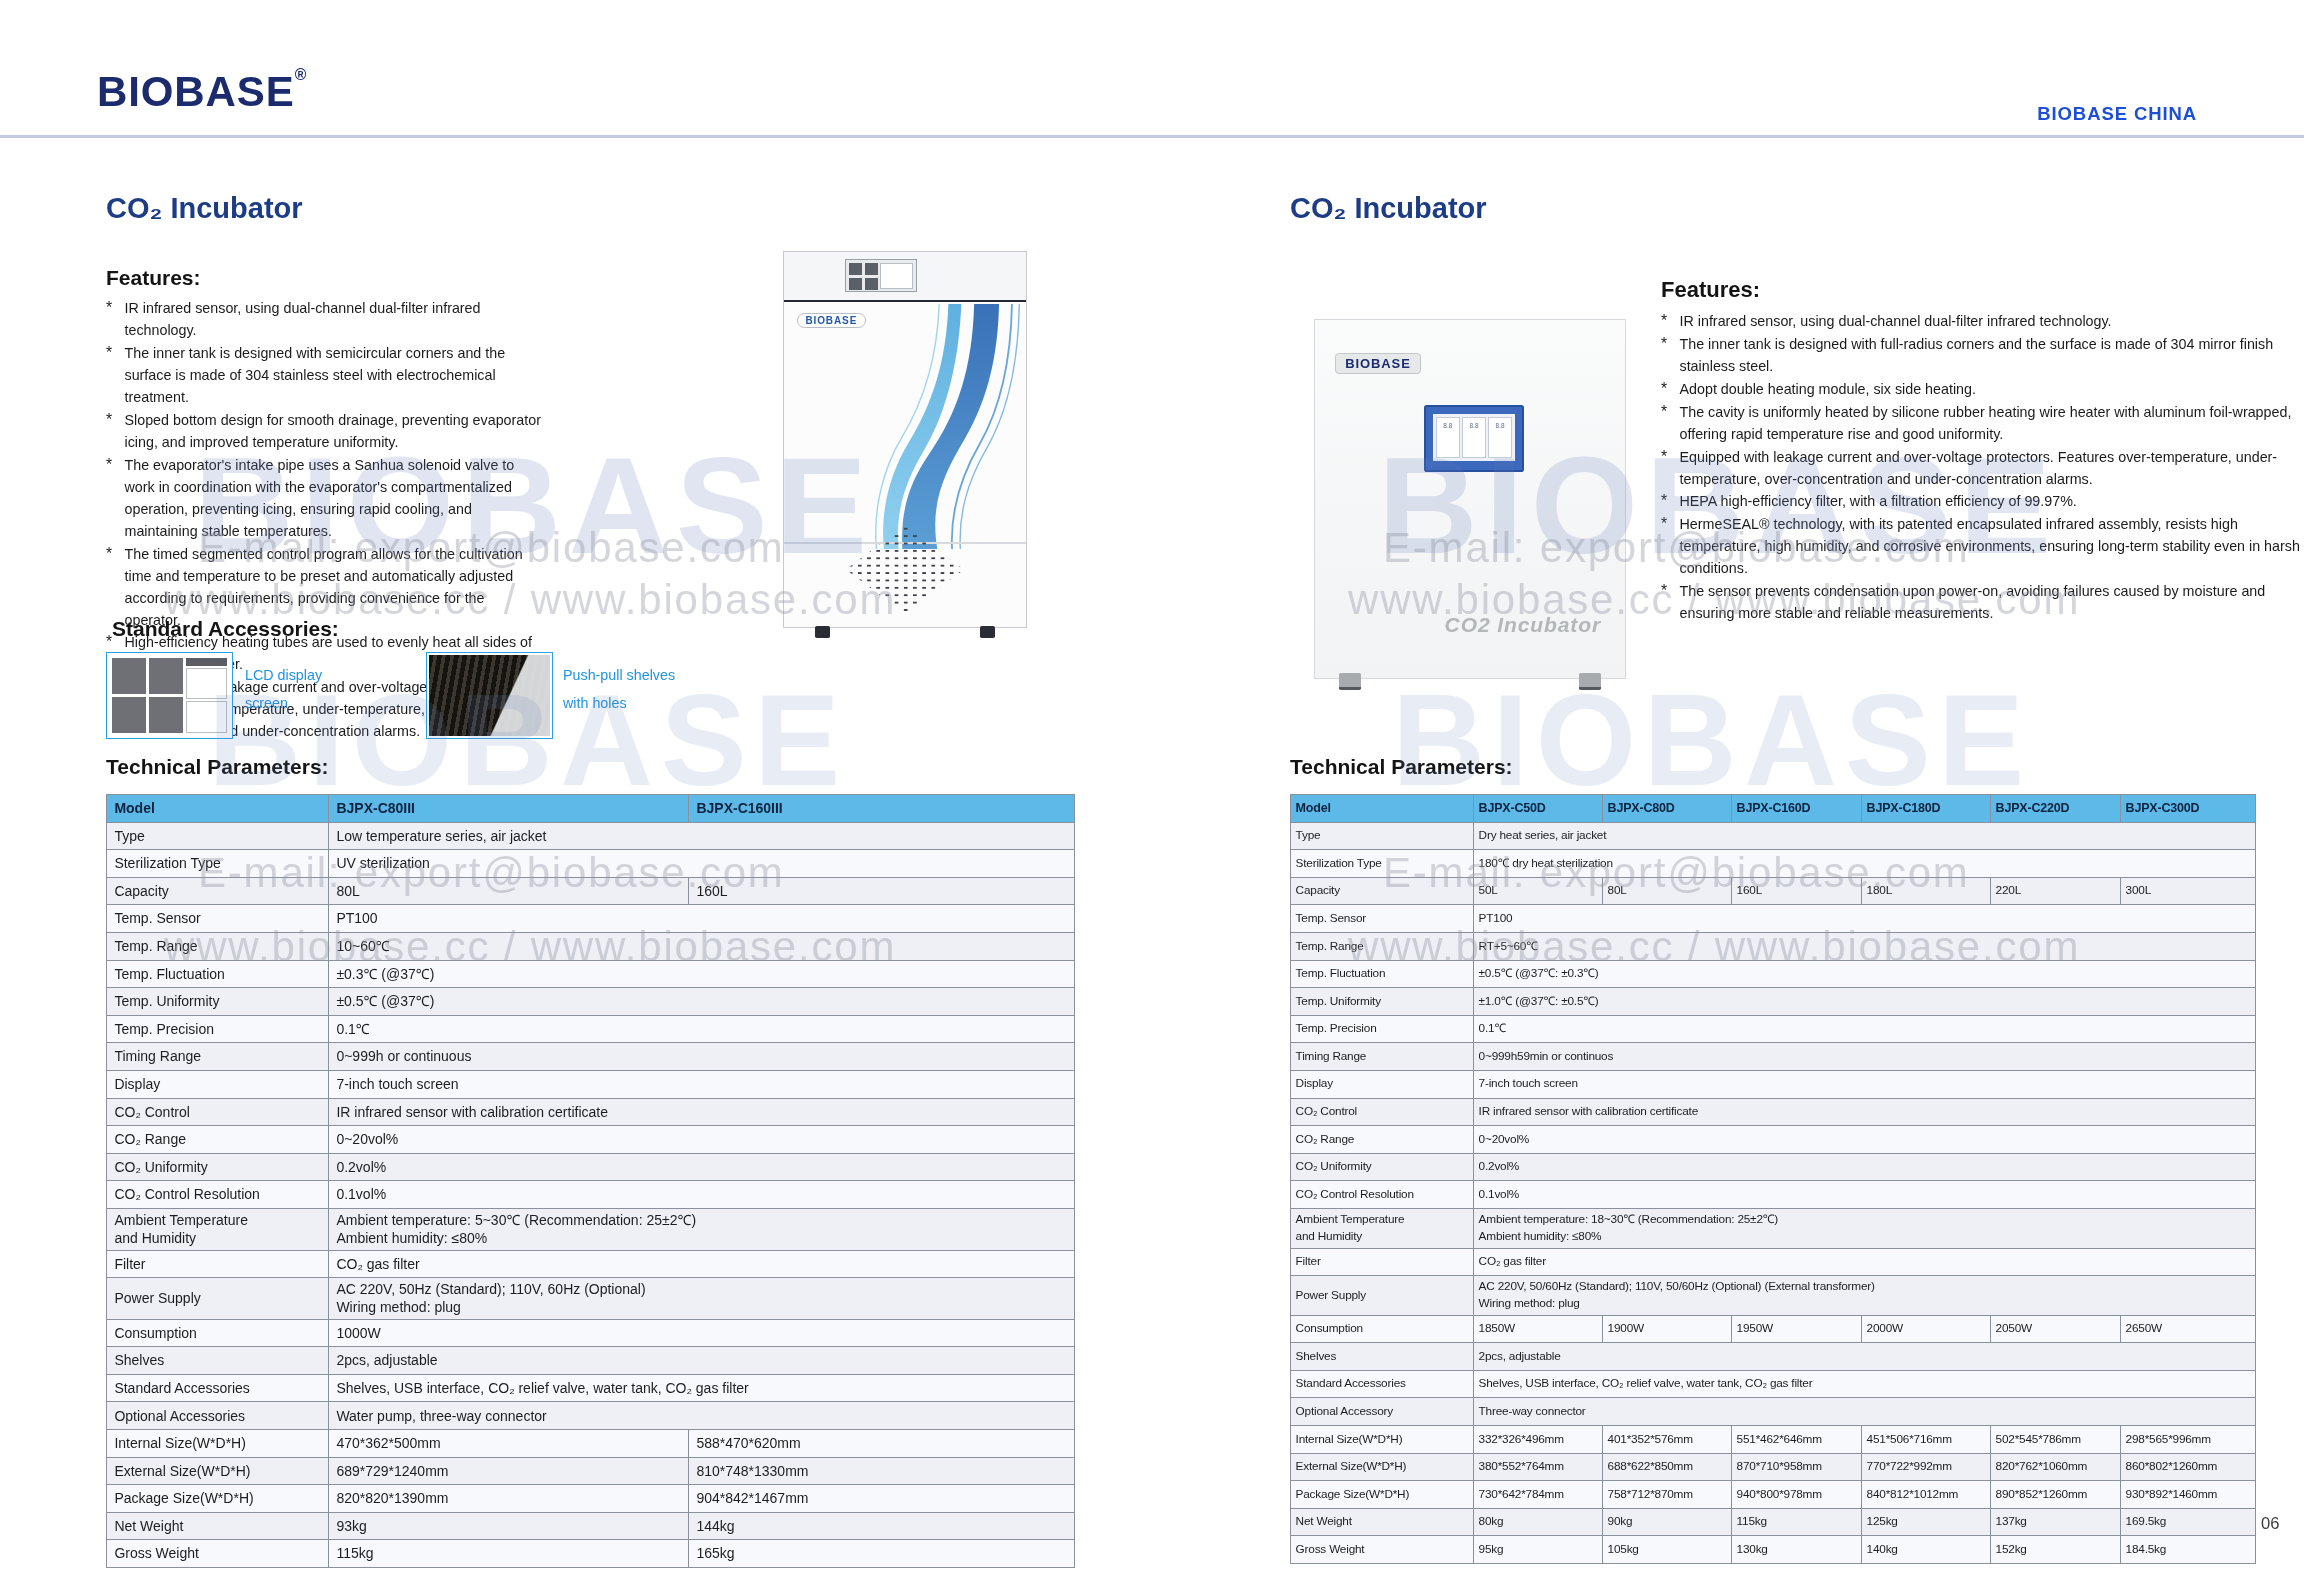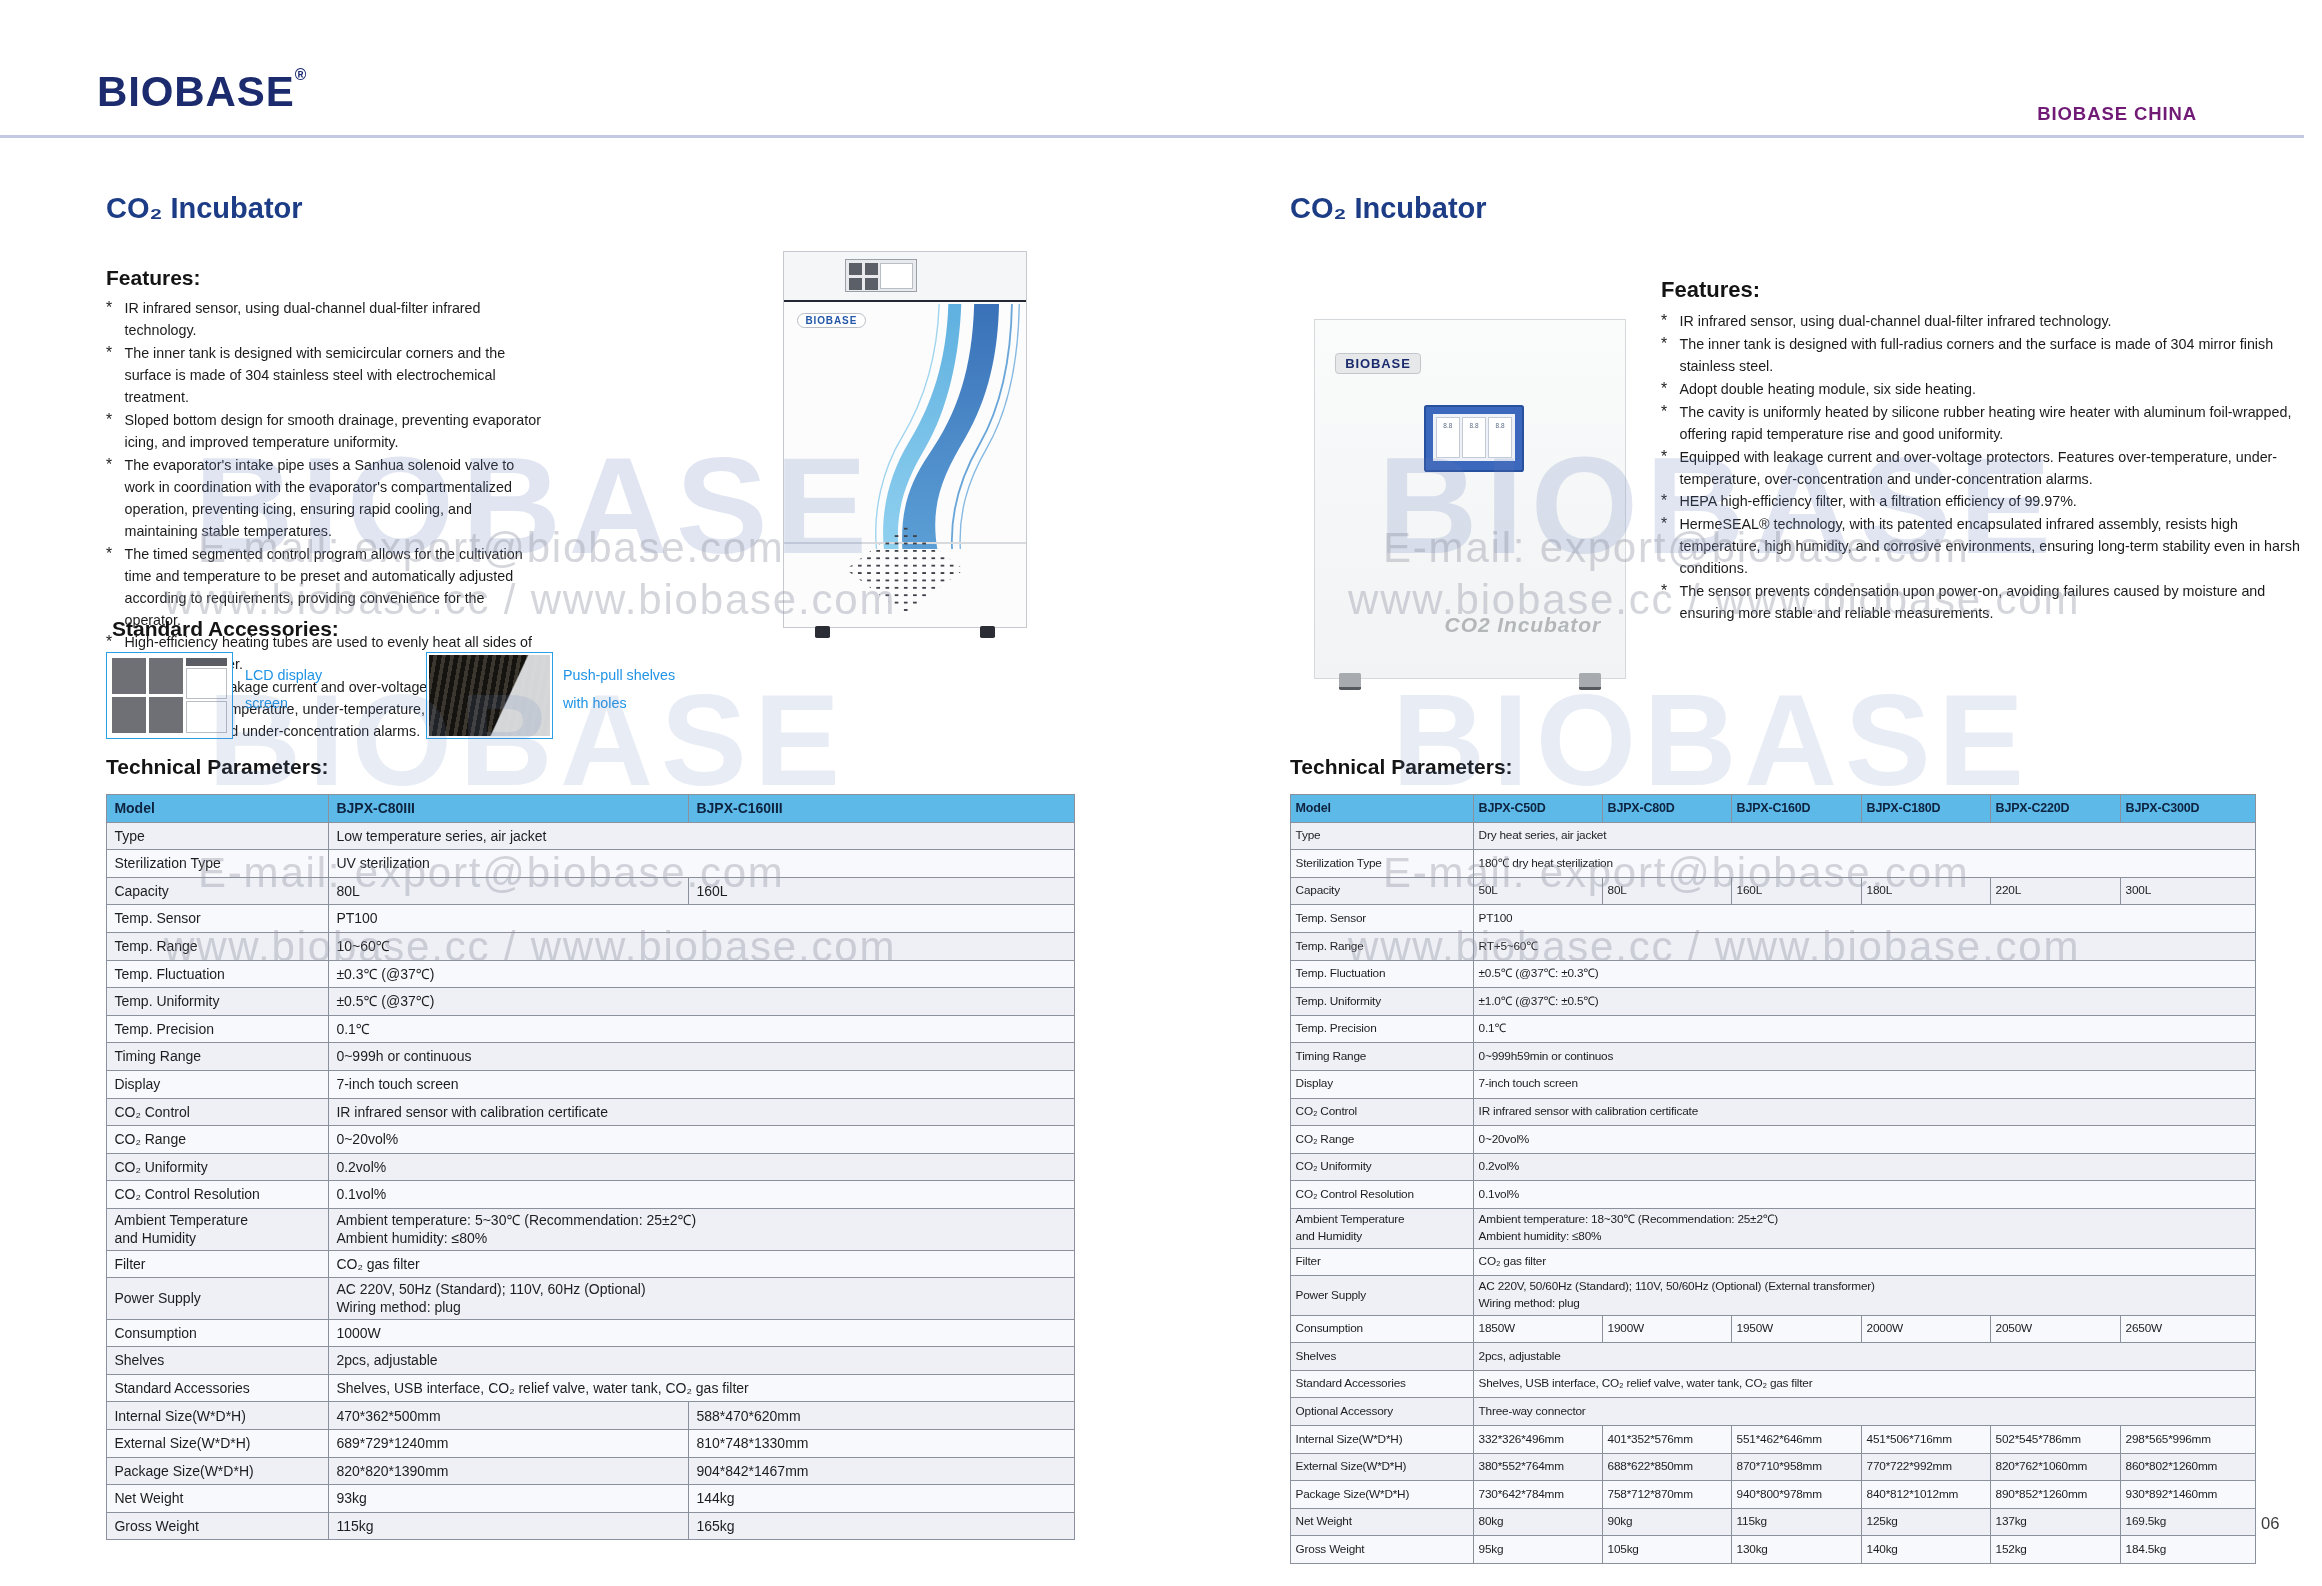--- a/index.html
+++ b/index.html
@@ -3,21 +3,21 @@
 <meta charset="utf-8">
 <style>
   html,body{margin:0;padding:0;background:#fff;}
   .canvas{position:relative;width:2304px;height:1587px;background:#ffffff;overflow:hidden;
           font-family:"Liberation Sans", sans-serif;color:#1d1d1f;}
   .abs{position:absolute;}
 
   
   .logo{font-weight:bold;font-size:42px;letter-spacing:0.9px;color:#1b2b6e;}
   .logo-reg{font-size:15.7px;vertical-align:26px;font-weight:bold;color:#1b2b6e;}
-  .corner{font-weight:bold;font-size:18.5px;color:#701a75;letter-spacing:0.9px;}
+  .corner{font-weight:bold;font-size:18.5px;color:#1d4ed8;letter-spacing:0.9px;}
   .toprule{left:0;right:0;top:135px;height:2.8px;background:#c3c9e2;}
 
   
   .h1{font-size:29px;font-weight:bold;color:#1c3c86;}
   .h2{font-size:21px;font-weight:bold;color:#141414;}
 
   
   .flist{display:flex;flex-direction:column;gap:0.9px;}
   .feat{display:flex;font-size:14.3px;line-height:22px;color:#1b1b1d;}
   .fmark{width:18.5px;flex:0 0 18.5px;font-size:15.7px;}
@@ -297,20 +297,24 @@
           </tr>
           <tr>
             <td>Shelves</td>
             <td colspan="2">2pcs, adjustable</td>
           </tr>
           <tr>
             <td>Standard Accessories</td>
             <td colspan="2">Shelves, USB interface, CO₂ relief valve, water tank, CO₂ gas filter</td>
           </tr>
           <tr>
+            <td>Optional Accessories</td>
+            <td colspan="2">Water pump, three-way connector</td>
+          </tr>
+          <tr>
             <td>Internal Size(W*D*H)</td>
             <td>470*362*500mm</td>
             <td>588*470*620mm</td>
           </tr>
           <tr>
             <td>External Size(W*D*H)</td>
             <td>689*729*1240mm</td>
             <td>810*748*1330mm</td>
           </tr>
           <tr>

